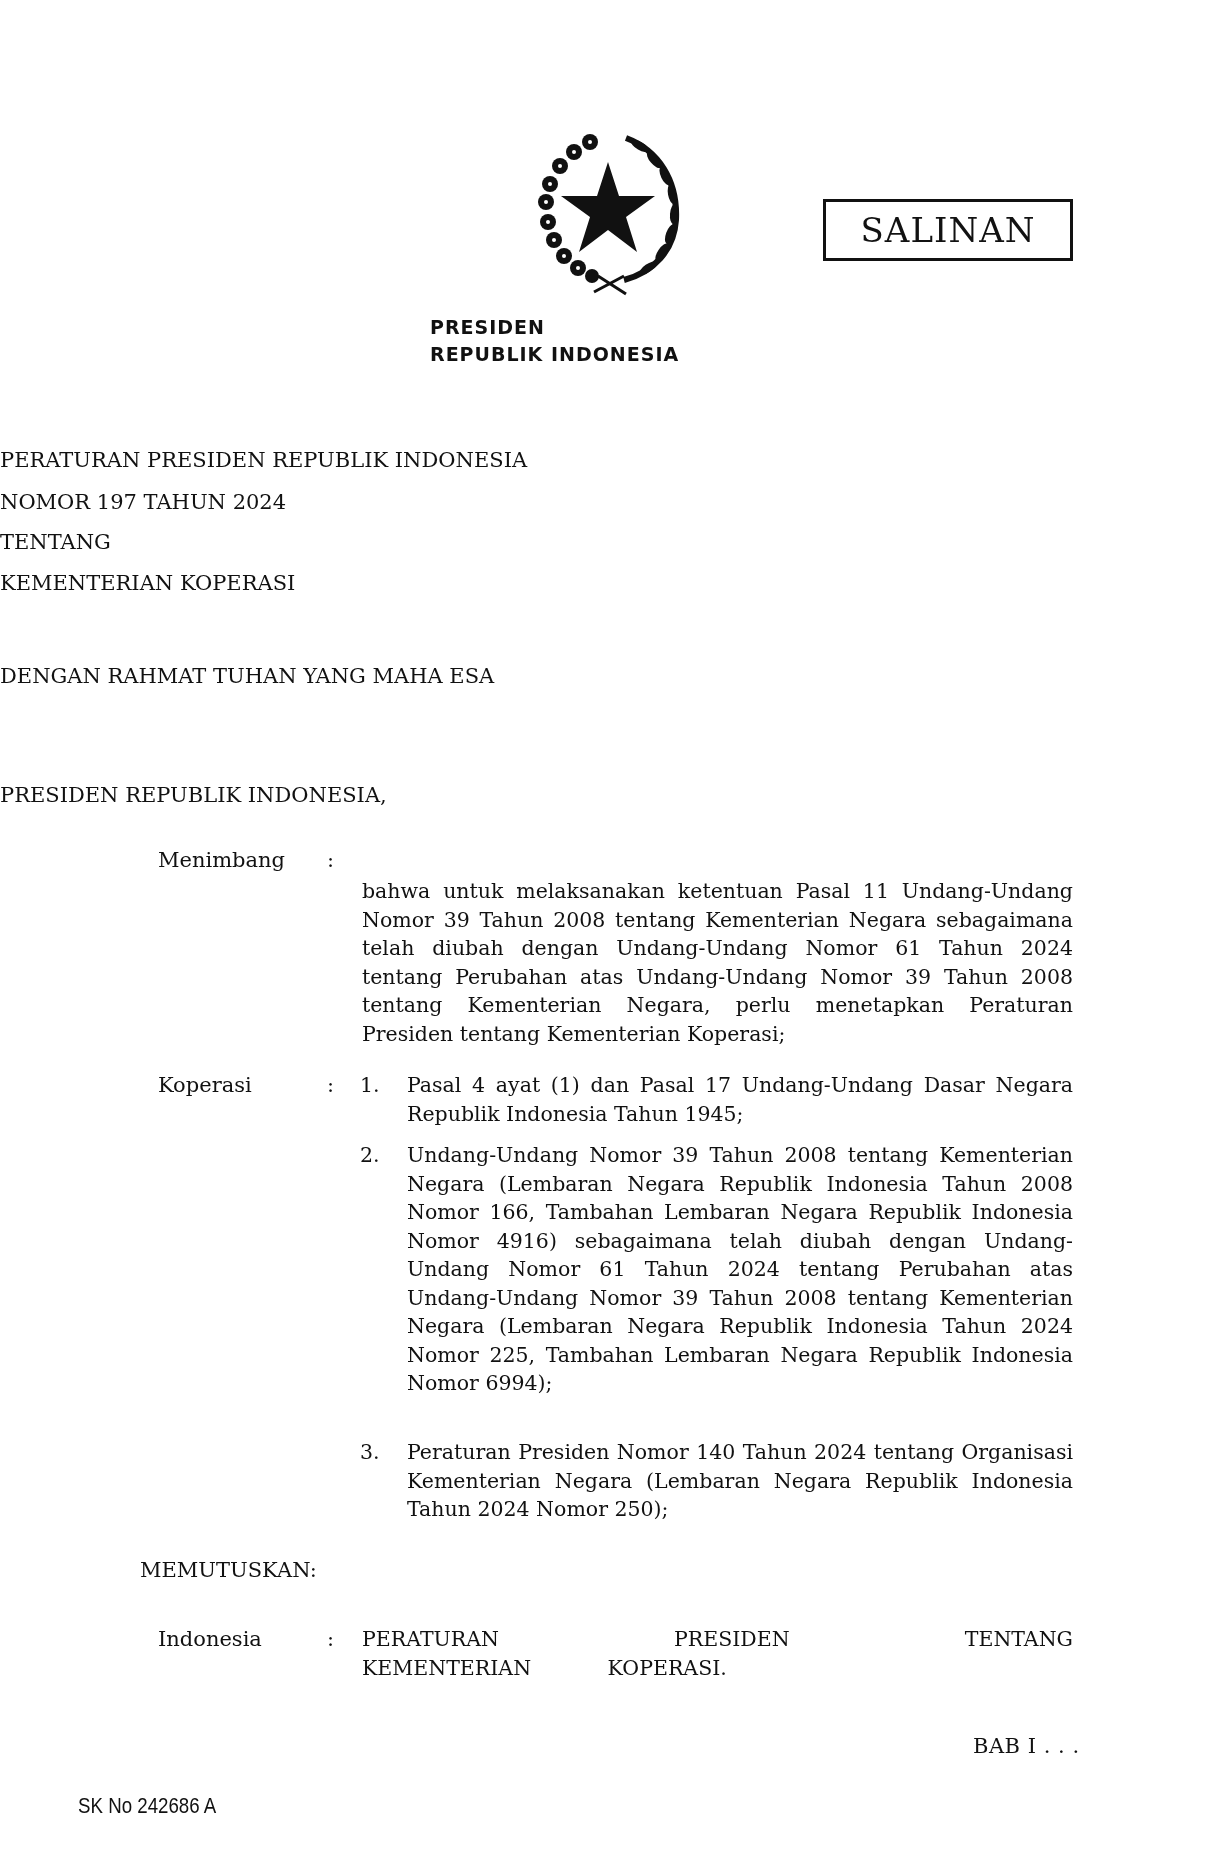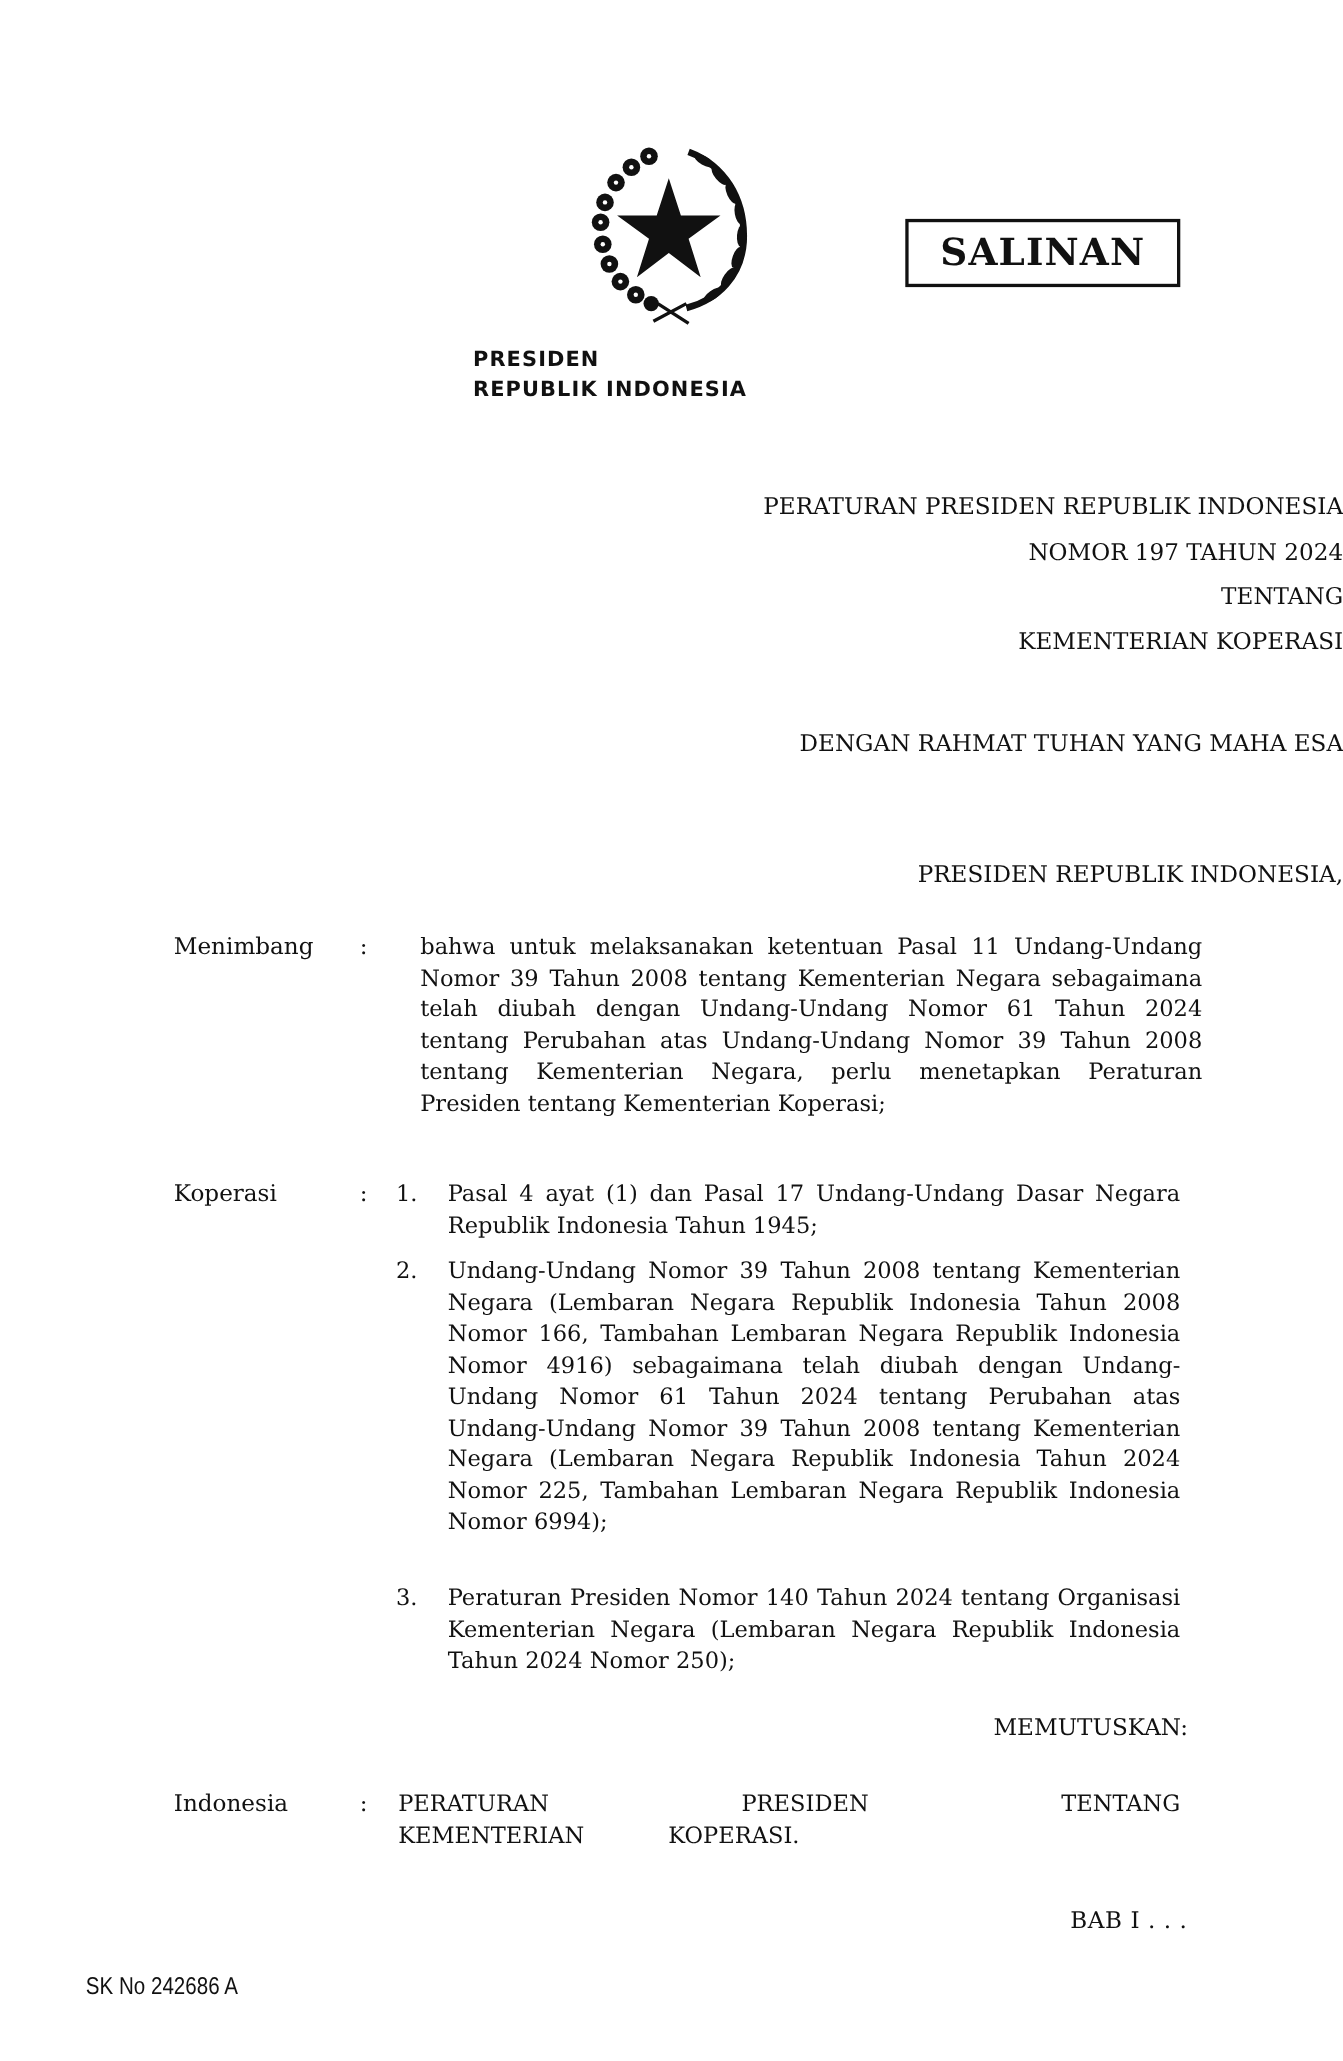--- a/index.html
+++ b/index.html
@@ -12,31 +12,31 @@
   .emblem { left: 528px; top: 130px; width: 160px; height: 168px; }
   .head-caption {
     left: 430px; width: 352px; text-align: left;
     font-family: "DejaVu Sans", "Liberation Sans", sans-serif;
     font-weight: bold; font-size: 19px; letter-spacing: 1px; line-height: 27px;
   }
   .salinan {
     left: 823px; top: 199px; width: 244px; height: 56px;
     border: 3px solid #111; box-sizing: content-box;
     display: flex; align-items: center; justify-content: center;
-    font-family: "DejaVu Serif", serif; font-weight: bold; font-size: 34px; letter-spacing: 1px;
+    font-family: "DejaVu Serif", serif; font-weight: normal; font-size: 34px; letter-spacing: 1px;
   }
   .center-line {
-    left: 0; width: 1221px; text-align: right; font-size: 21px; line-height: 28px;
+    left: 0; width: 1221px; text-align: left; font-size: 21px; line-height: 28px;
     font-family: "DejaVu Serif", serif;
   }
   .label { left: 158px; font-size: 21px; line-height: 28.5px; }
   .colon { left: 327px; font-size: 21px; line-height: 28.5px; }
   .para {
-    left: 382px; width: 711px; font-size: 20.5px; line-height: 28.5px;
-    text-align: justify; text-align-last: left;
+    left: 362px; width: 711px; font-size: 20.5px; line-height: 28.5px;
+    text-align: justify; text-align-last: left; margin-top: 31px;
   }
   .num { left: 360px; font-size: 20.5px; line-height: 28.5px; }
   .item-text {
     left: 407px; width: 666px; font-size: 20.5px; line-height: 28.5px;
     text-align: justify; text-align-last: left;
   }
   .menetapkan-text {
     left: 362px; width: 711px; font-size: 20.5px; line-height: 28.5px;
     text-align: justify; text-align-last: left;
   }

